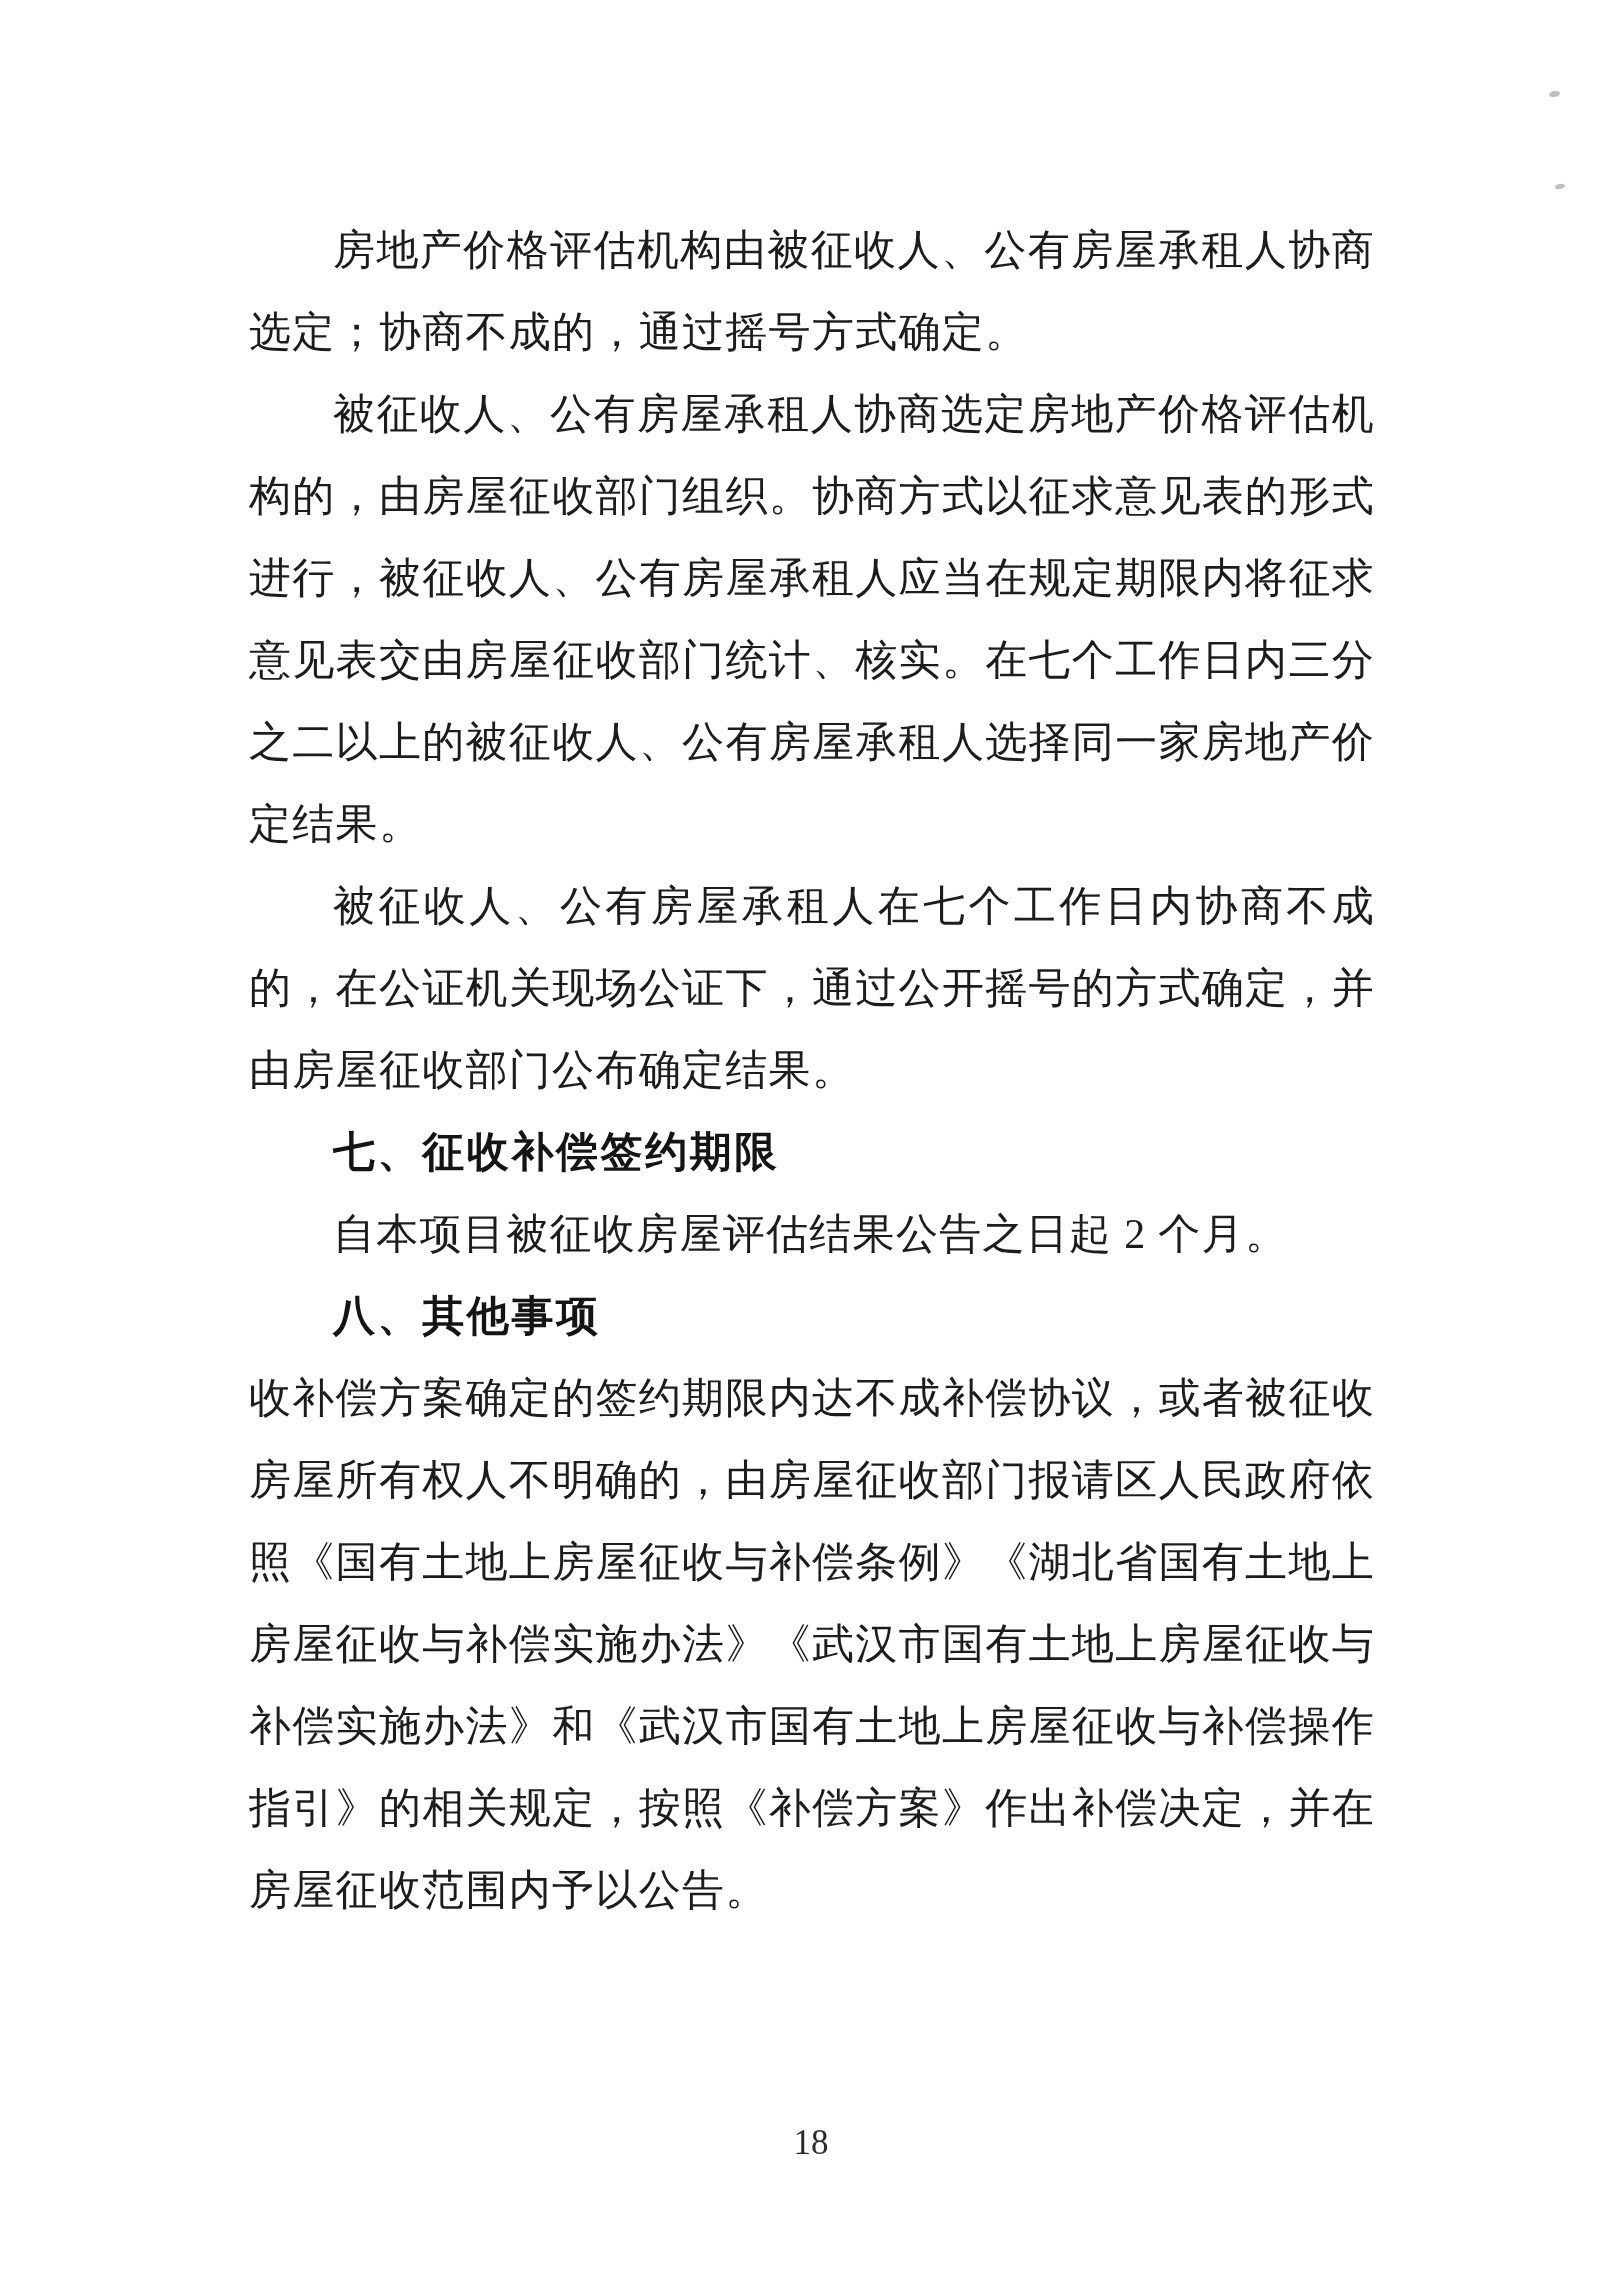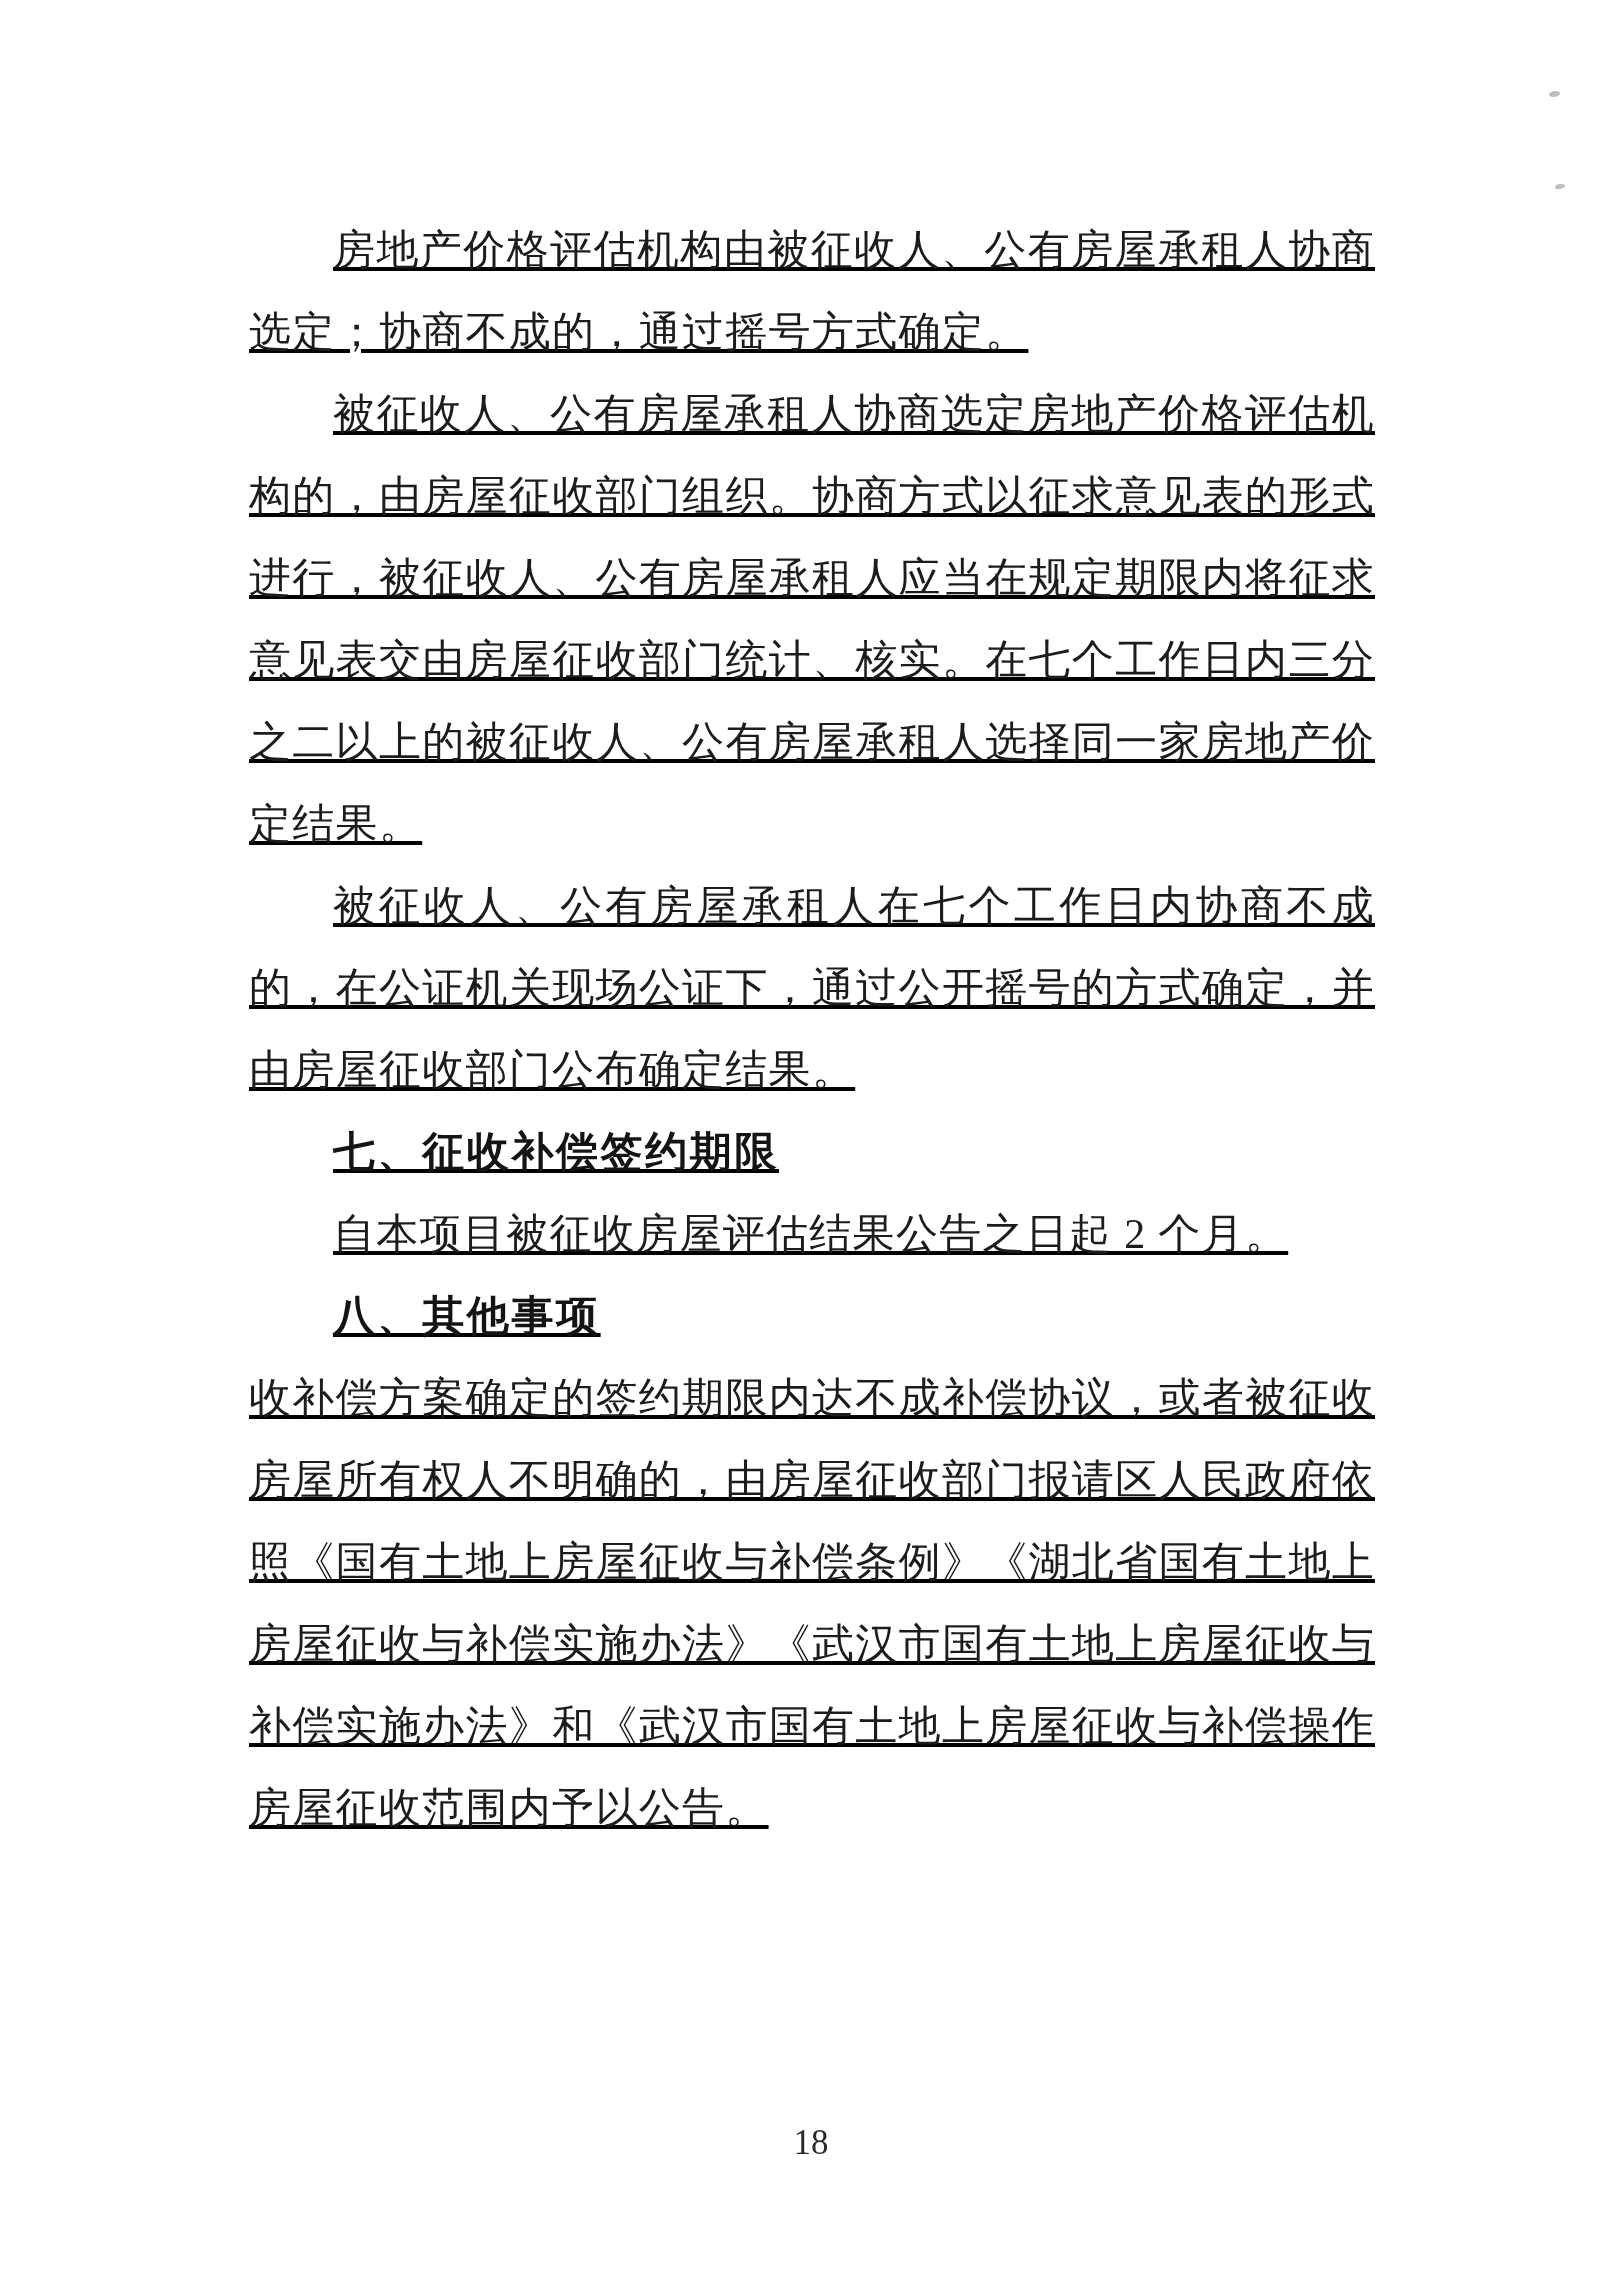--- a/index.html
+++ b/index.html
@@ -13,21 +13,20 @@
     height: 2295px;
     background: #ffffff;
     overflow: hidden;
     font-family: "Liberation Serif", "DejaVu Serif", serif;
   }
   .textblock {
     position: absolute;
     left: 249px;
     top: 209px;
     width: 1126px;
-    text-decoration: underline;
   }
   .ln {
     height: 82px;
     line-height: 82px;
     font-size: 42px;
     letter-spacing: 1.3px;
     color: #1c1c1c;
     white-space: nowrap;
     font-family: "Liberation Serif", "DejaVu Serif", serif;
   }
@@ -86,20 +85,21 @@
     <div class="ln justify">的，在公证机关现场公证下，通过公开摇号的方式确定，并</div>
     <div class="ln left">由房屋征收部门公布确定结果。</div>
     <div class="ln indent left heading">七、征收补偿签约期限</div>
     <div class="ln indent left">自本项目被征收房屋评估结果公告之日起 2 个月。</div>
     <div class="ln indent left heading">八、其他事项</div>
     <div class="ln justify">收补偿方案确定的签约期限内达不成补偿协议，或者被征收</div>
     <div class="ln justify">房屋所有权人不明确的，由房屋征收部门报请区人民政府依</div>
     <div class="ln justify">照《国有土地上房屋征收与补偿条例》《湖北省国有土地上</div>
     <div class="ln justify">房屋征收与补偿实施办法》《武汉市国有土地上房屋征收与</div>
     <div class="ln justify">补偿实施办法》和《武汉市国有土地上房屋征收与补偿操作</div>
+    <div class="ln justify">指引》的相关规定，按照《补偿方案》作出补偿决定，并在</div>
     <div class="ln left">房屋征收范围内予以公告。</div>
   </div>
 
   <div class="pagenum">18</div>
 
   <div class="speck speck1"></div>
   <div class="speck speck2"></div>
 </div>
 
 

